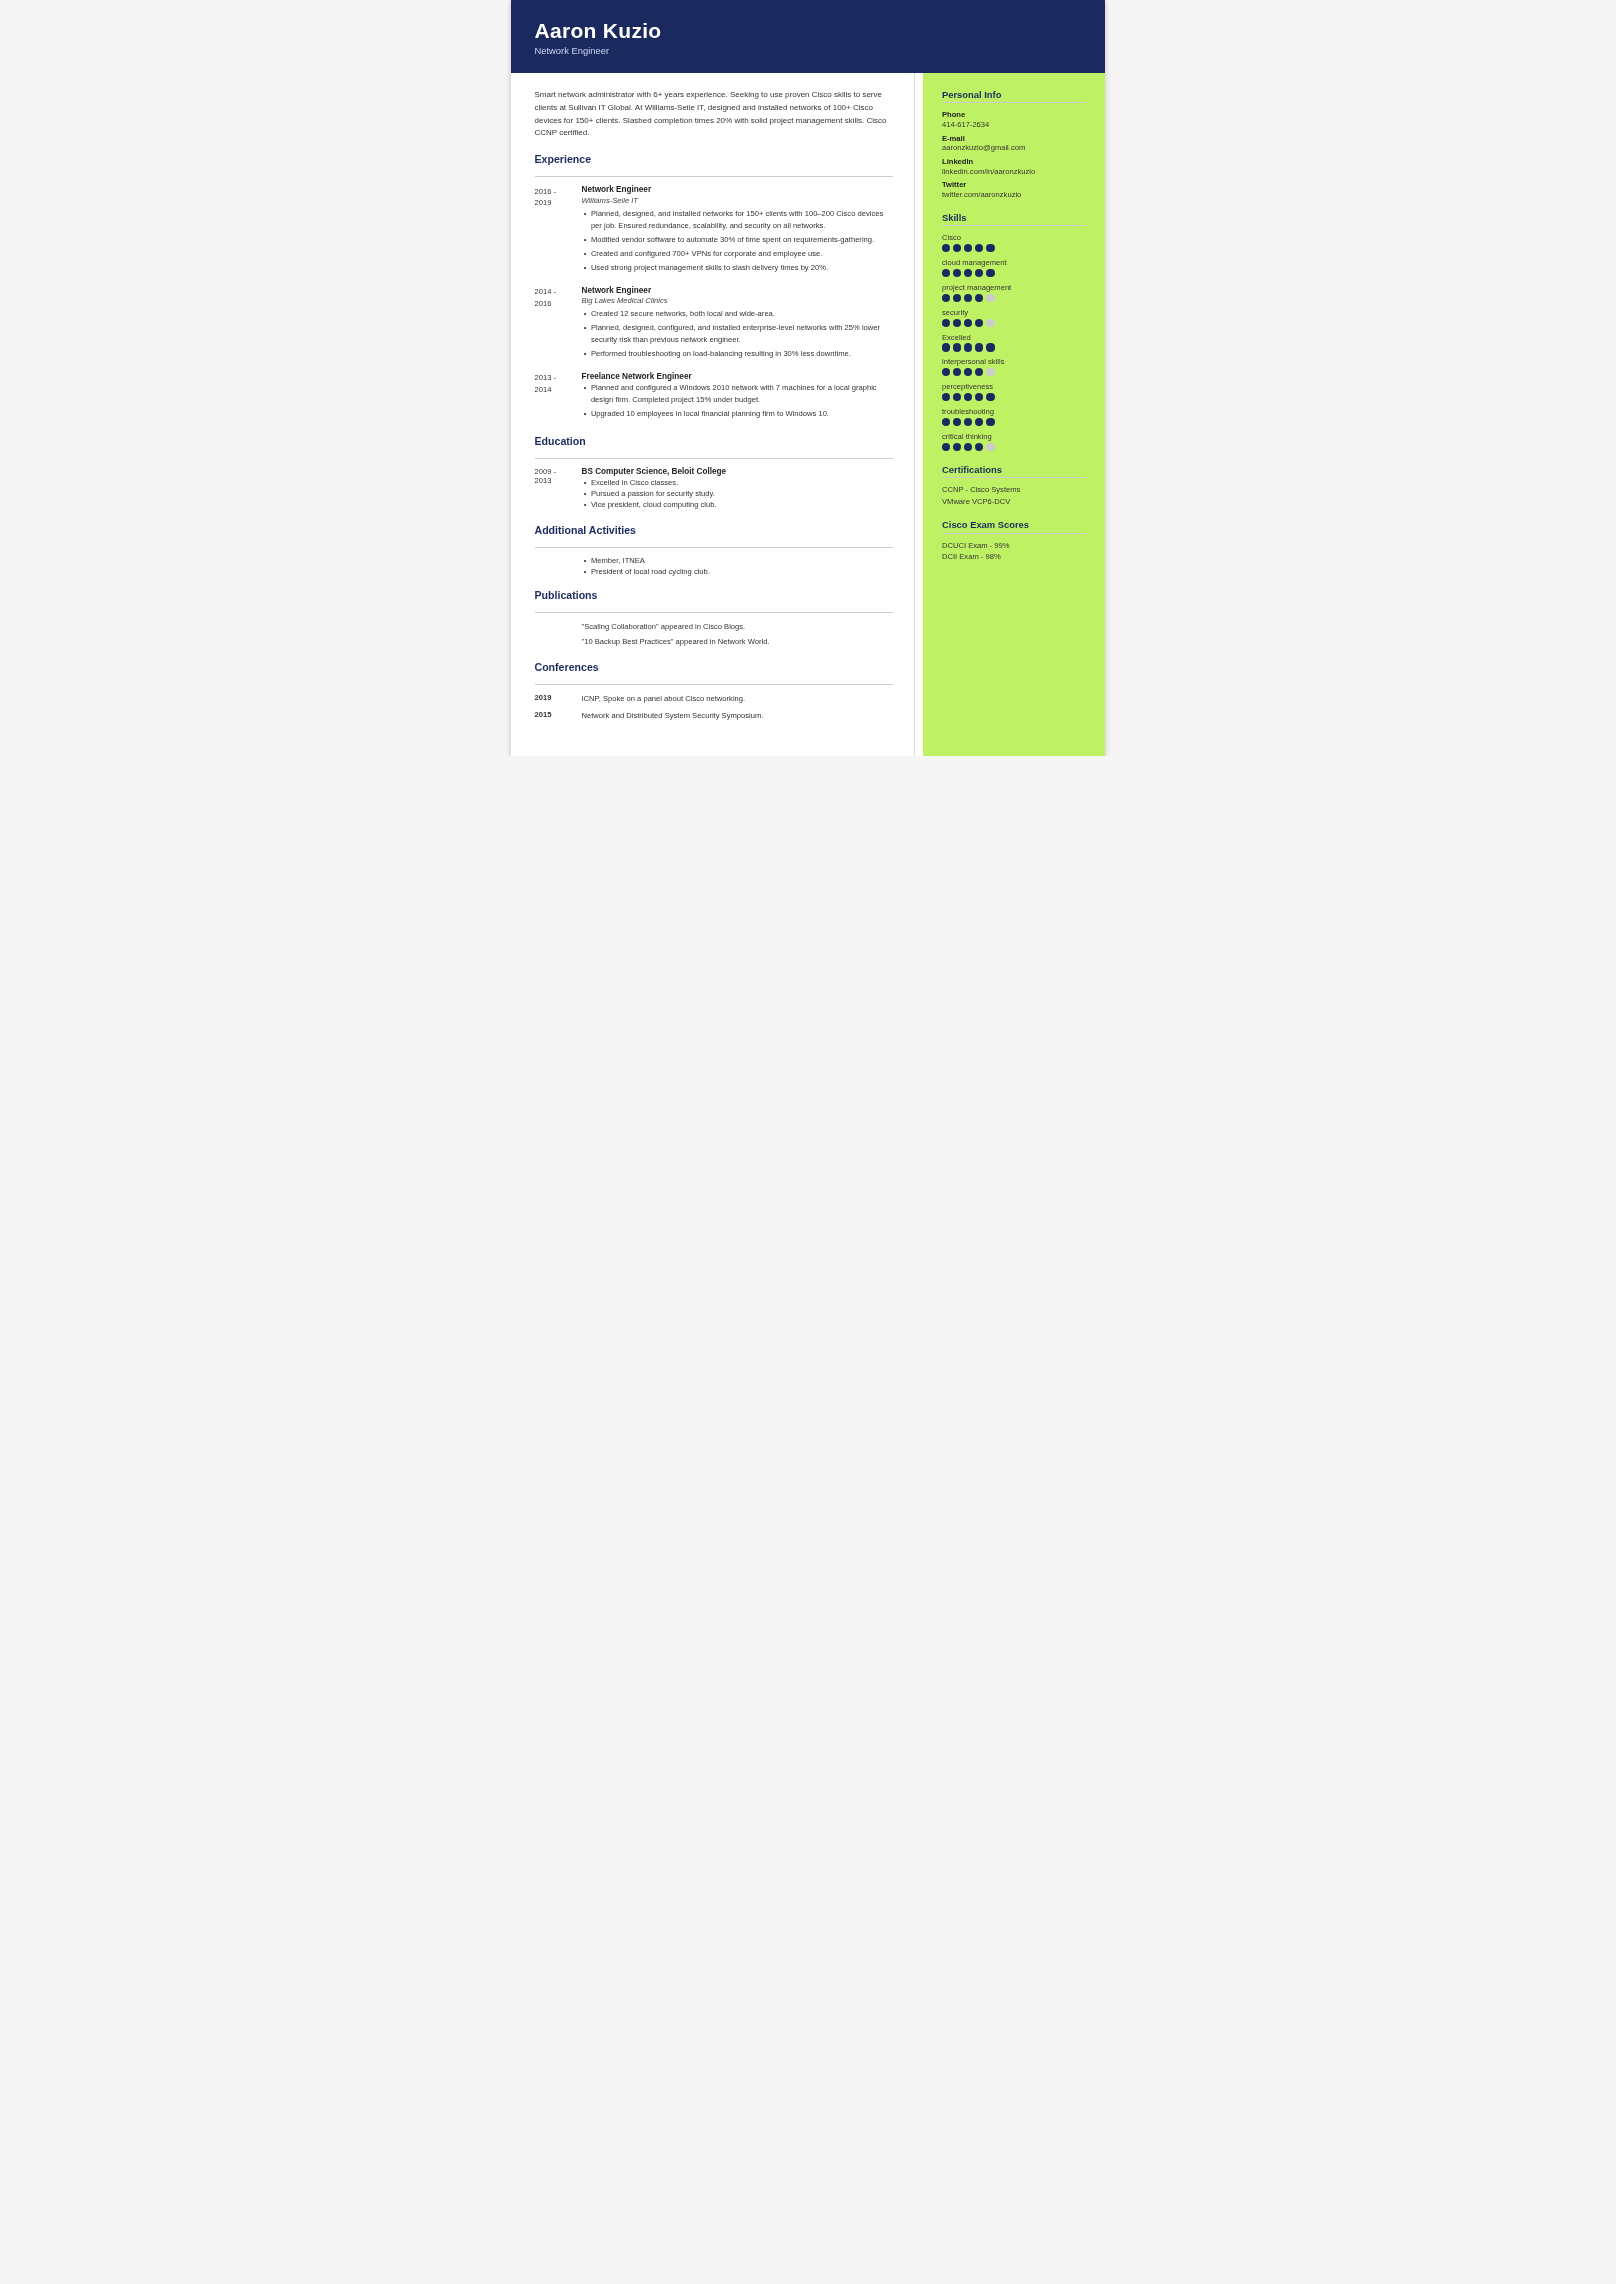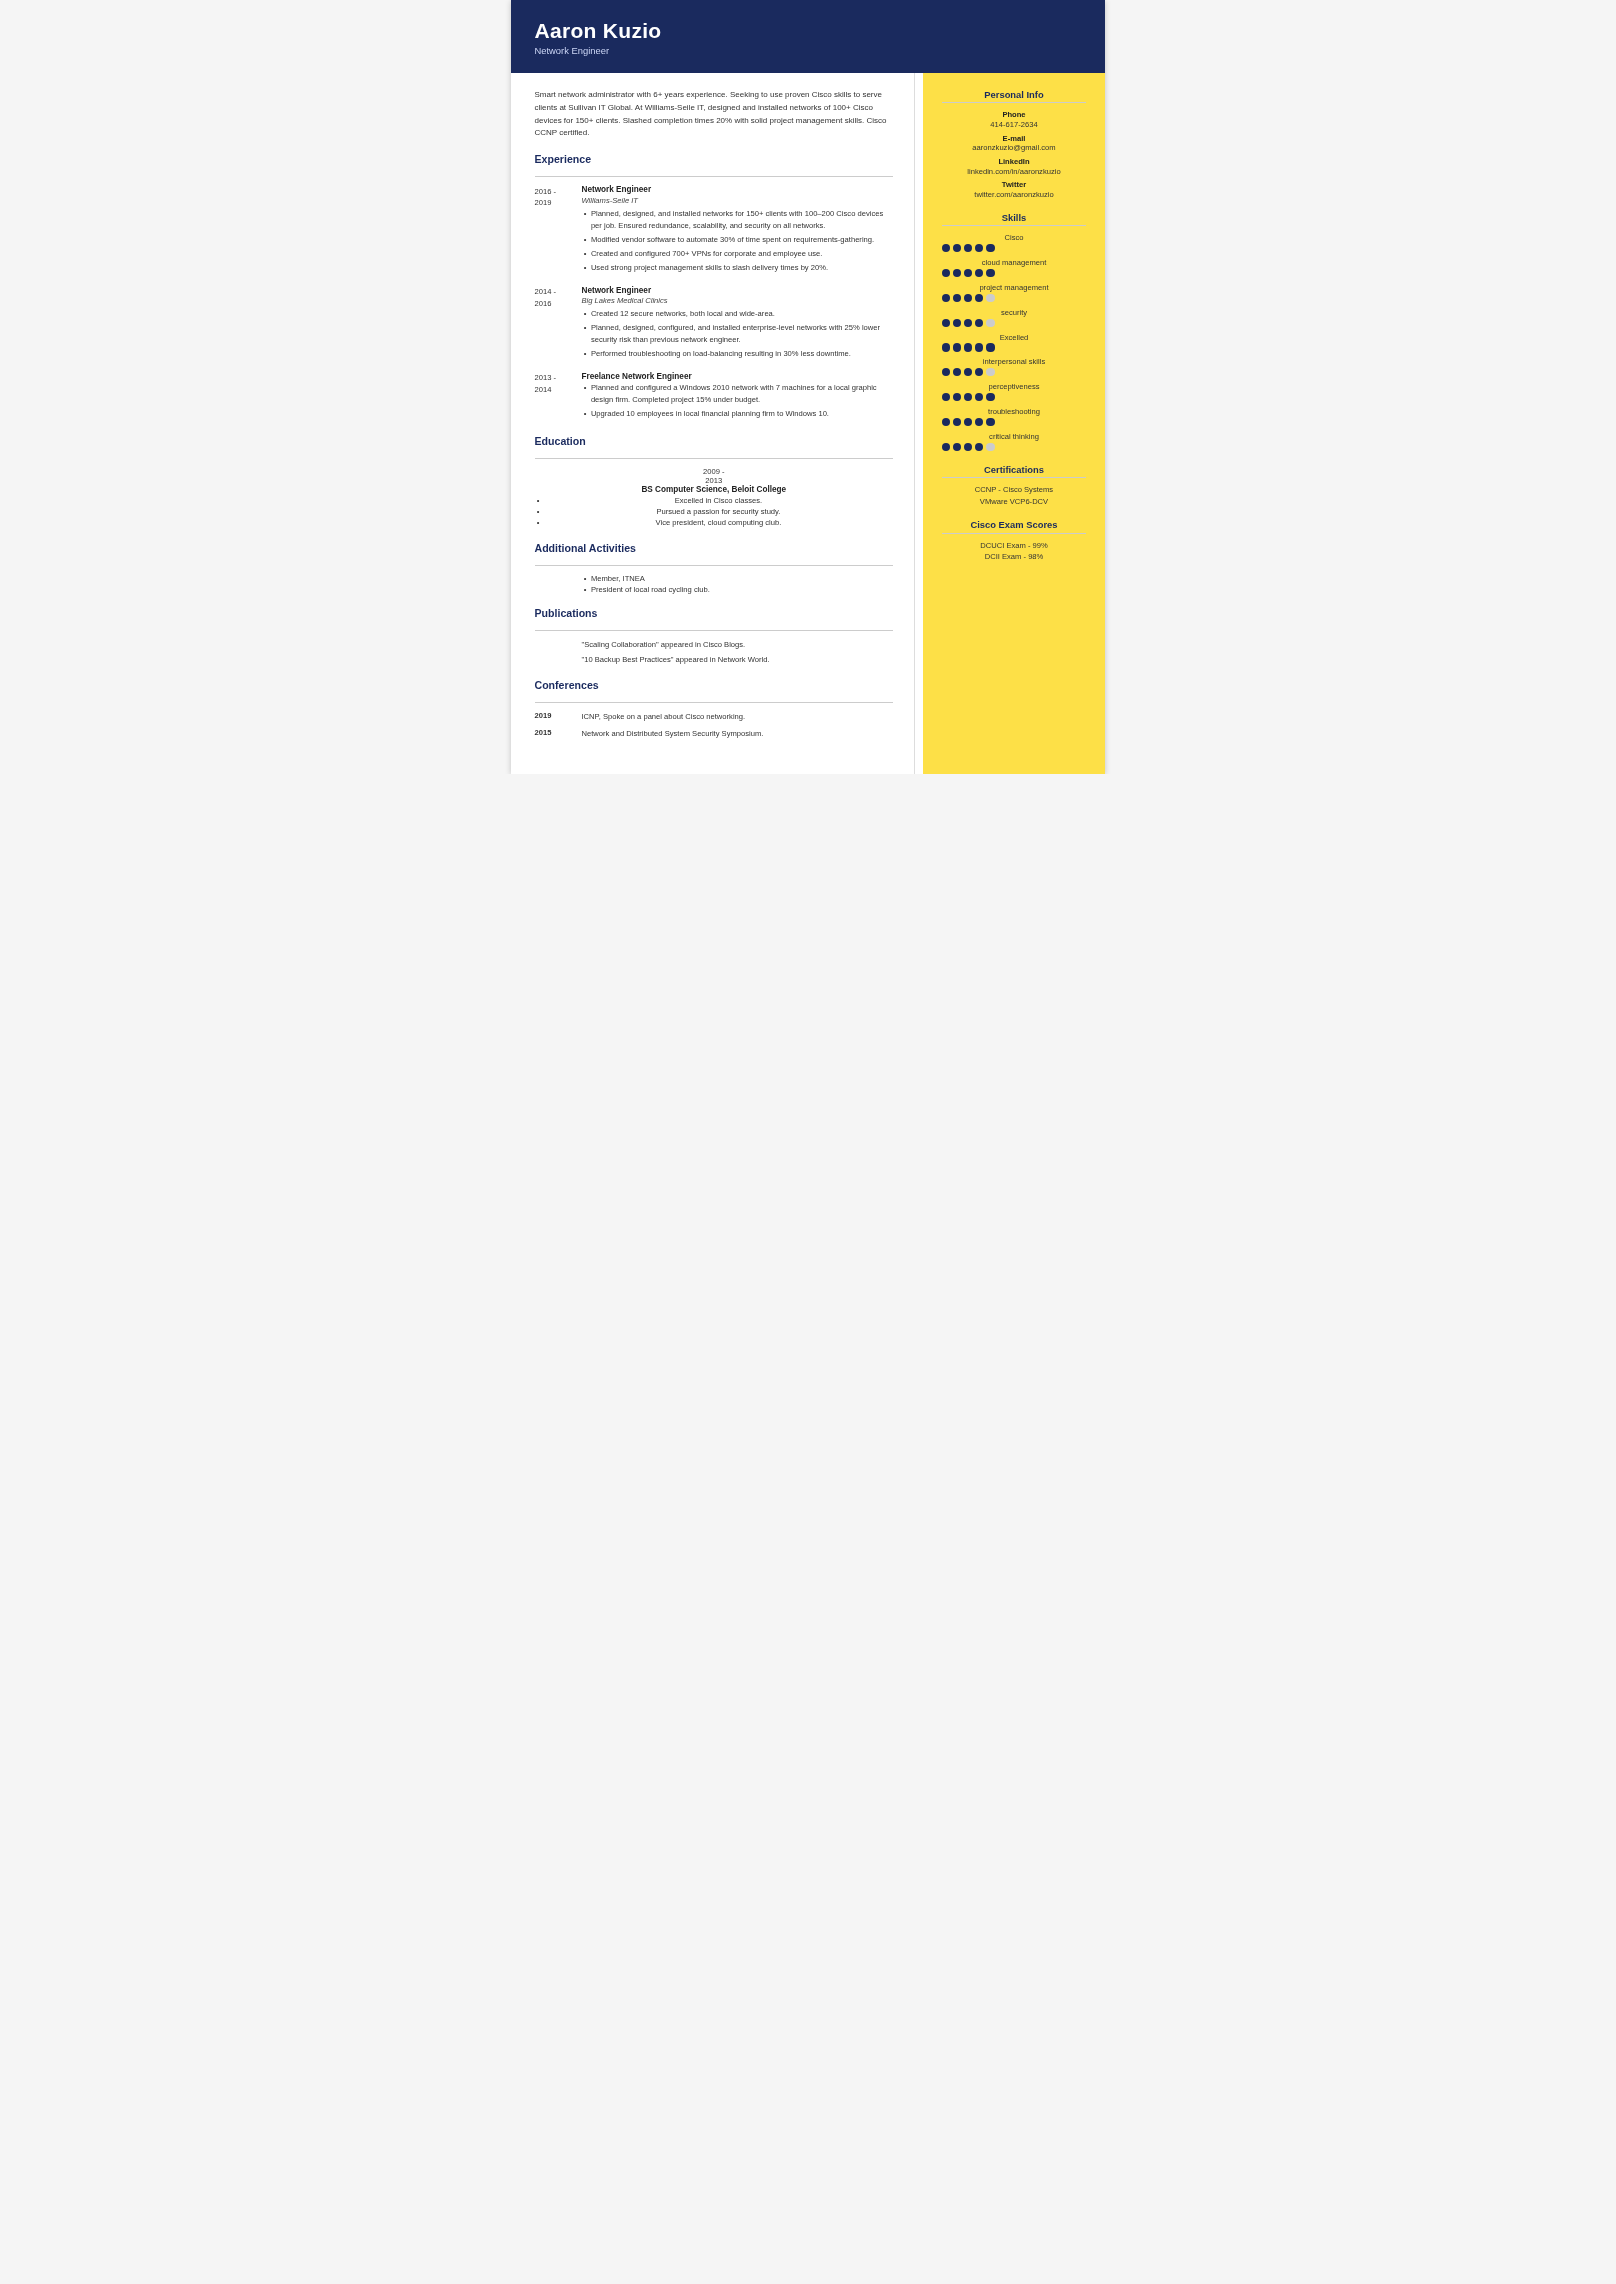--- a/index.html
+++ b/index.html
@@ -42,22 +42,21 @@
     
     .left-col {
       flex: 1 1 60%;
       padding: 16.4px 21px 21px 23.5px;
       border-right: 0.6px solid #ddd;
     }
     
     .right-col {
       flex: 0 0 182px;
       padding: 16.4px 19px 21px 19px;
-      background: #fde047;
-      text-align: center;
+      background: #bef264;
     }
     
     .summary {
       font-size: 8px;
       color: #333;
       line-height: 1.6;
       margin-bottom: 13px;
     }
     
     .section {
@@ -113,23 +112,22 @@
     }
     .exp-bullets li::before {
       content: "•";
       position: absolute;
       left: 2.3px;
       color: #333;
     }
     
     .edu-item {
       display: flex;
-      flex-direction: column;
+      flex-direction: row;
       margin-bottom: 5.9px;
-      text-align: center;
     }
     .edu-dates {
       min-width: 47px;
       font-size: 7.6px;
       color: #333;
     }
     .edu-content {
       flex: 1;
     }
     .edu-degree {

